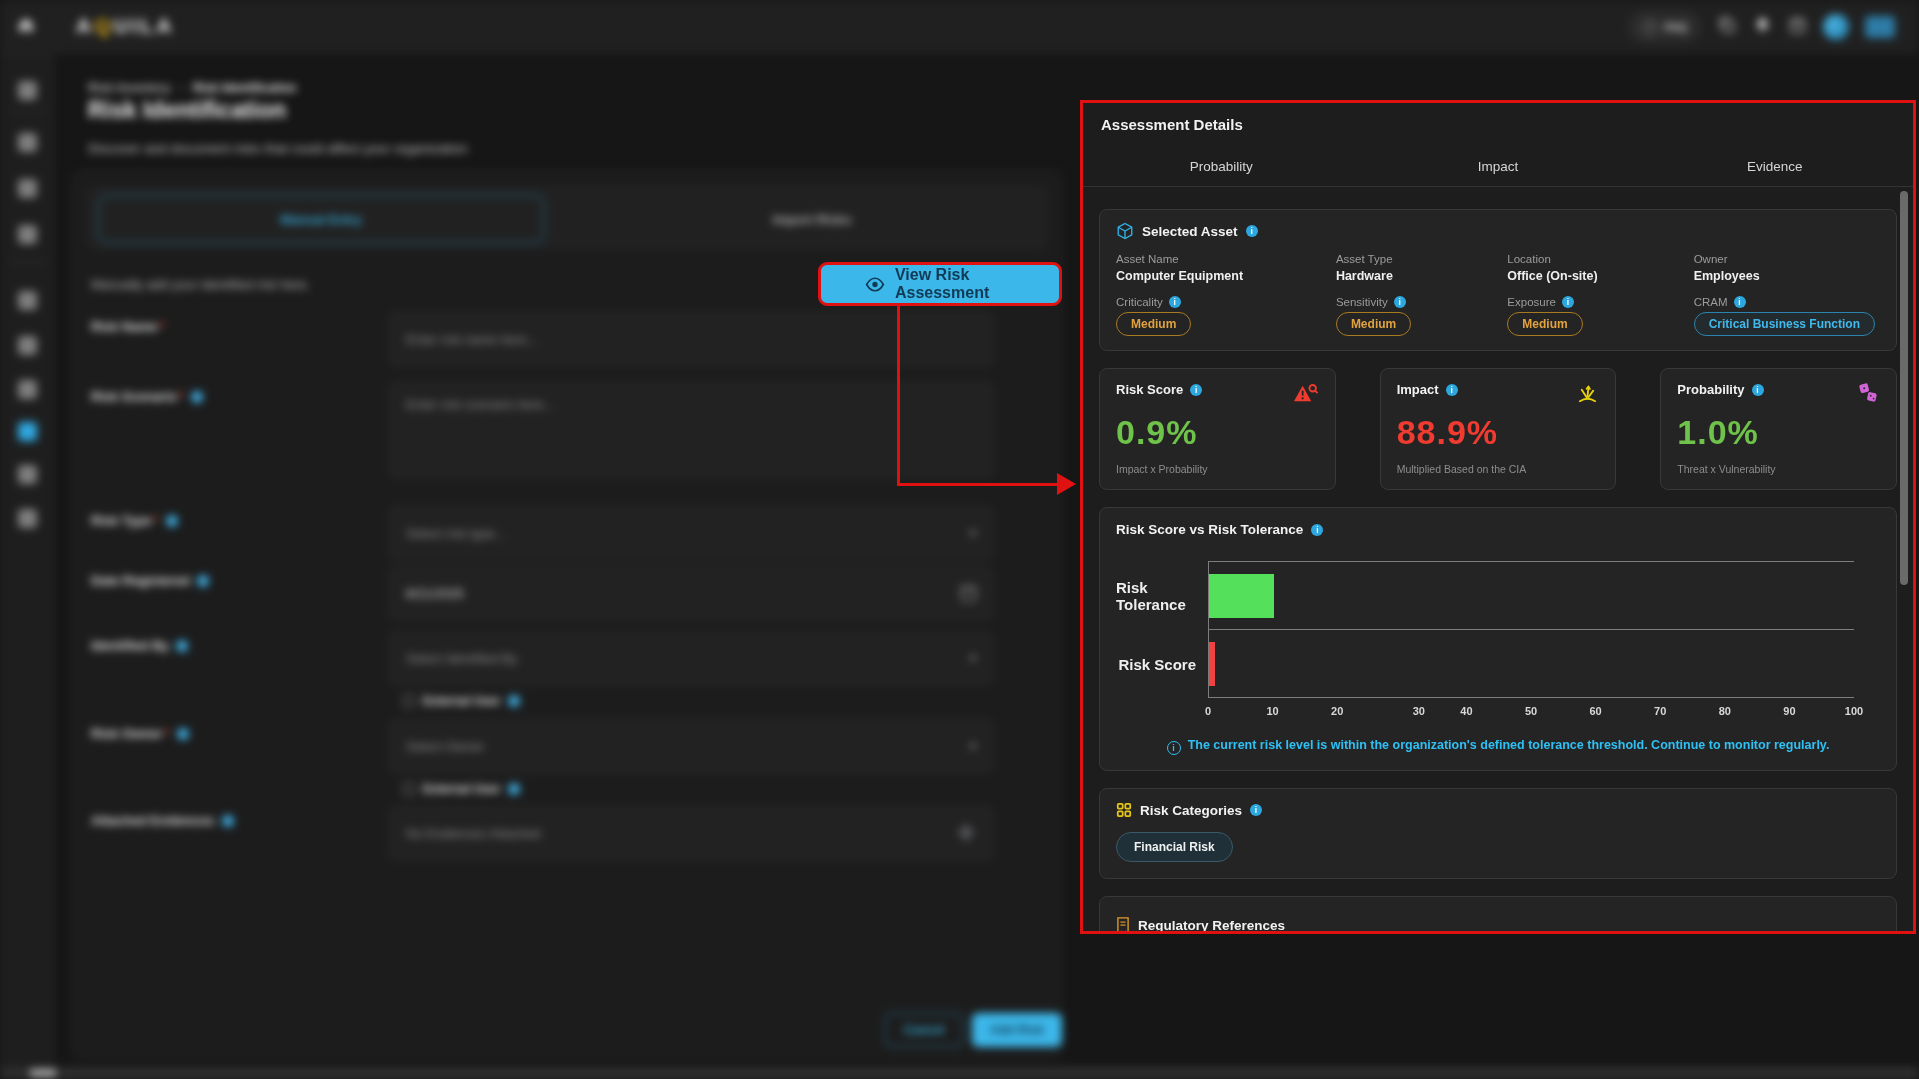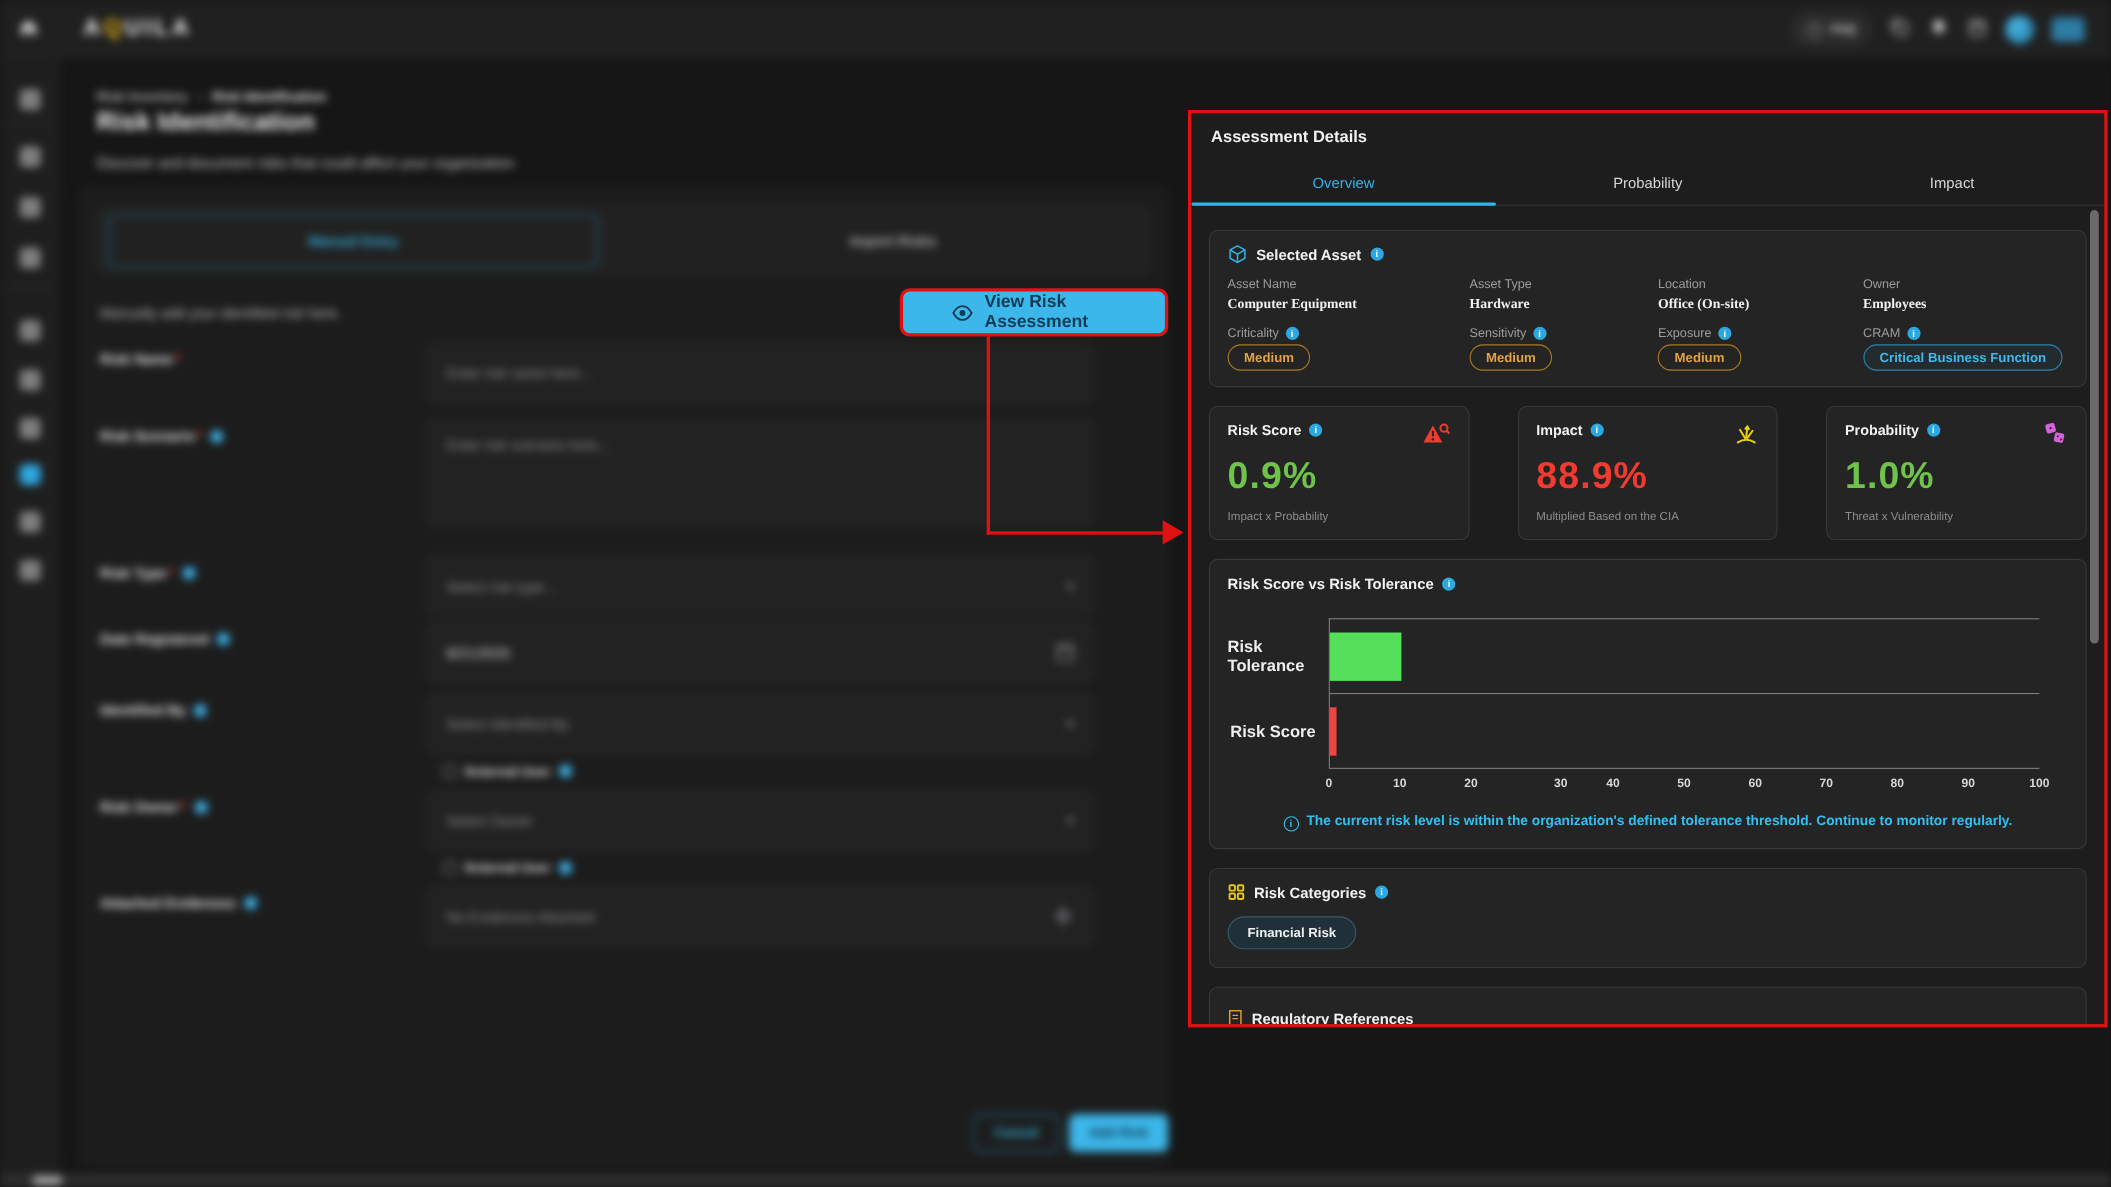--- a/index.html
+++ b/index.html
@@ -75,21 +75,21 @@
   .p-tab.active { color:#2fb4e9; }
   .p-tab.active .underline { position:absolute; left:0; right:0; bottom:-1px; height:3px; background:#2fb4e9; border-radius:2px; }
   .p-content { padding:22px 16px 16px; display:flex; flex-direction:column; gap:17px; }
   .card { background:#242424; border:1px solid #383838; border-radius:8px; }
 
   .asset-card { padding:12px 16px 14px; }
   .card-head { display:flex; align-items:center; gap:8px; }
   .card-head .t { font-size:13.5px; font-weight:bold; color:#f2f2f2; }
   .asset-grid { margin-top:13px; display:grid; grid-template-columns:1.18fr .92fr 1fr 1fr; row-gap:13px; }
   .cell .lab { font-size:11.5px; color:#9c9c9c; margin-bottom:4px; display:flex; align-items:center; gap:6px;text-align:right; }
-  .cell .v { font-size:12.5px; font-weight:600; color:#f0f0f0;font-family:Liberation Serif, serif; }
+  .cell .v { font-size:12.5px; font-weight:600; color:#f0f0f0; }
   .pill { display:inline-block; border-radius:15px; padding:4px 14px; font-size:12px; font-weight:bold; }
   .pill.orange { color:#e2a23f; border:1.5px solid #a87a22; }
   .pill.blue { color:#40b9ec; border:1.5px solid #2b84ad; background:rgba(47,180,233,0.05); }
 
   .metrics-row { display:flex; gap:44px; }
   .metric-card { flex:1; padding:13px 16px 14px; }
   .m-head { display:flex; align-items:flex-start; justify-content:space-between; }
   .m-label { display:flex; align-items:center; gap:7px; font-size:13px; font-weight:bold; color:#f2f2f2; }
   .m-value { font-size:34px; font-weight:bold; letter-spacing:1px; margin:8px 0 11px; }
   .m-sub { font-size:10.5px; color:#8d8d8d; }
@@ -271,29 +271,28 @@
       </svg>
     <span>View Risk Assessment</span>
   </div>
   <div class="red-v"></div>
   <div class="red-h"></div>
   <div class="red-arrow"></div>
 
   <div class="panel">
     <div class="p-title">Assessment Details</div>
     <div class="p-tabs">
-      <div class="p-tab active">
-          <span>Overview</span>
-          <span class="underline"></span>
-        </div>
       <div class="p-tab">
           <span>Probability</span>
         </div>
       <div class="p-tab">
           <span>Impact</span>
+        </div>
+      <div class="p-tab">
+          <span>Evidence</span>
         </div>
     </div>
 
     <div class="p-content">
 
       <div class="card asset-card">
         <div class="card-head">
           <svg width="18" height="18" viewBox="0 0 24 24">
               <path d="M12 2 L21 7 V17 L12 22 L3 17 V7 Z" fill="none" stroke="#2fb4e9" stroke-width="1.8"></path>
               <path d="M3 7 L12 12 L21 7 M12 12 V22" stroke="#2fb4e9" stroke-width="1.8" fill="none"></path>

